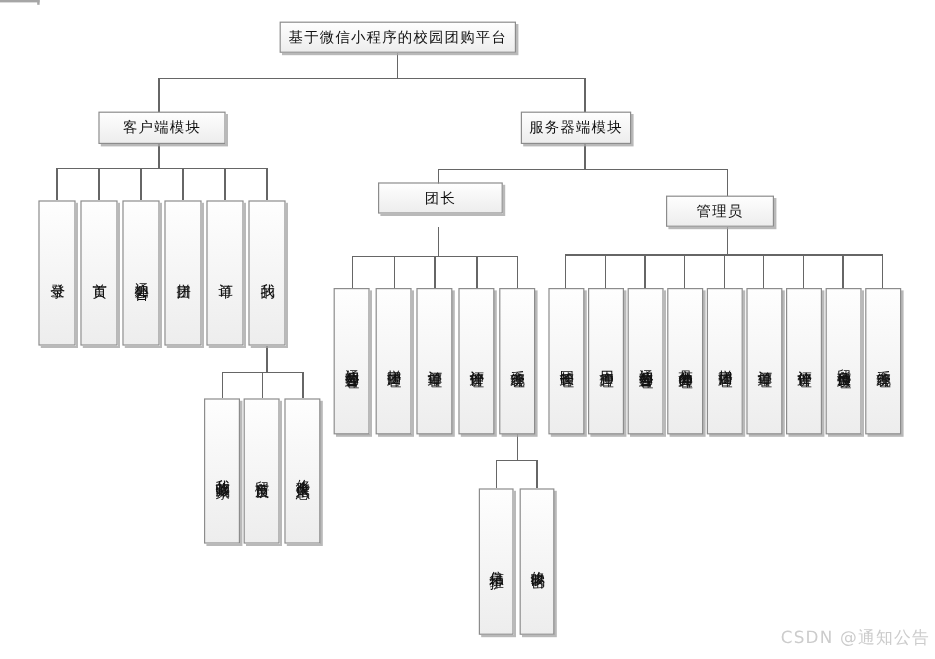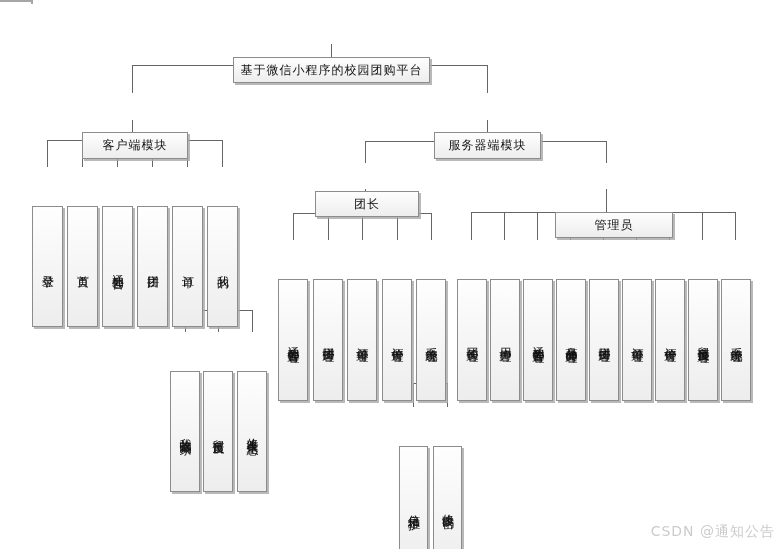--- a/index.html
+++ b/index.html
@@ -7,21 +7,20 @@
   .stage{position:relative;width:779px;height:549px;background:#ffffff;overflow:hidden;}
   .connectors{position:absolute;left:0;top:0;}
   .node{
     position:absolute;box-sizing:border-box;
     background:linear-gradient(180deg,#fefefe 0%,#ededed 100%);
     border:1px solid #8c8c8c;
     box-shadow:2px 2px 0 rgba(168,168,168,.8);
     display:flex;align-items:center;justify-content:center;
     font-size:12px;line-height:1.25;color:#111;text-align:center;
     white-space:nowrap;
-    margin-top:39px;
   }
   .node.h{letter-spacing:1px;}
   .node.v{writing-mode:vertical-rl;text-orientation:upright;letter-spacing:1px;}
   .watermark{
     position:absolute;right:4px;top:523px;
     font-size:14px;color:#cccccc;letter-spacing:1px;
   }
   .artifact-h{position:absolute;left:0;top:0;width:33px;height:2px;background:#a6a6a6;}
   .artifact-v{position:absolute;left:31px;top:0;width:2px;height:4px;background:#a6a6a6;}
 </style>
@@ -41,35 +40,35 @@
       M606.5 189 V213 M471.5 212.5 H735.5 M471.5 212 V240 M504.5 212 V240 M537.5 212 V240 M570.5 212 V240 M603.5 212 V240 M636.5 212 V240 M669.5 212 V240 M702.5 212 V240 M735.5 212 V240
     "></path>
   </svg>
 
   <div class="artifact-h"></div>
   <div class="artifact-v"></div>
 
   <div class="node h" style="left:233px;top:18px;width:197px;height:26px">基于微信小程序的校园团购平台</div>
 
   <div class="node h" style="left:82px;top:93px;width:106px;height:27px">客户端模块</div>
-  <div class="node h" style="left:434px;top:93px;width:107px;height:27px">服务器端模块</div>
+  <div class="node h" style="left:434px;top:93px;width:92px;height:27px">服务器端模块</div>
 
   <div class="node v" style="left:32px;top:167px;width:31px;height:121px">登录</div>
   <div class="node v" style="left:67px;top:167px;width:31px;height:121px">首页</div>
   <div class="node v" style="left:102px;top:167px;width:31px;height:121px">通知公告</div>
   <div class="node v" style="left:137px;top:167px;width:31px;height:121px">拼团</div>
   <div class="node v" style="left:172px;top:167px;width:31px;height:121px">订单</div>
   <div class="node v" style="left:207px;top:167px;width:31px;height:121px">我的</div>
 
   <div class="node v" style="left:170px;top:332px;width:30px;height:121px">我的收藏家</div>
   <div class="node v" style="left:203px;top:332px;width:30px;height:121px">留言反馈</div>
   <div class="node v" style="left:237px;top:332px;width:30px;height:121px">修改个人信息</div>
 
   <div class="node h" style="left:315px;top:152px;width:104px;height:26px">团长</div>
-  <div class="node h" style="left:555px;top:173px;width:118px;height:26px">管理员</div>
+  <div class="node h" style="left:555px;top:163px;width:90px;height:26px">管理员</div>
 
   <div class="node v" style="left:278px;top:240px;width:30px;height:122px">通知公告管理</div>
   <div class="node v" style="left:313px;top:240px;width:30px;height:122px">拼团管理</div>
   <div class="node v" style="left:347px;top:240px;width:30px;height:122px">订单管理</div>
   <div class="node v" style="left:382px;top:240px;width:30px;height:122px">评价管理</div>
   <div class="node v" style="left:416px;top:240px;width:30px;height:122px">系统管理</div>
 
   <div class="node v" style="left:399px;top:407px;width:29px;height:122px">信息维护</div>
   <div class="node v" style="left:433px;top:407px;width:29px;height:122px">修改密码</div>
 

